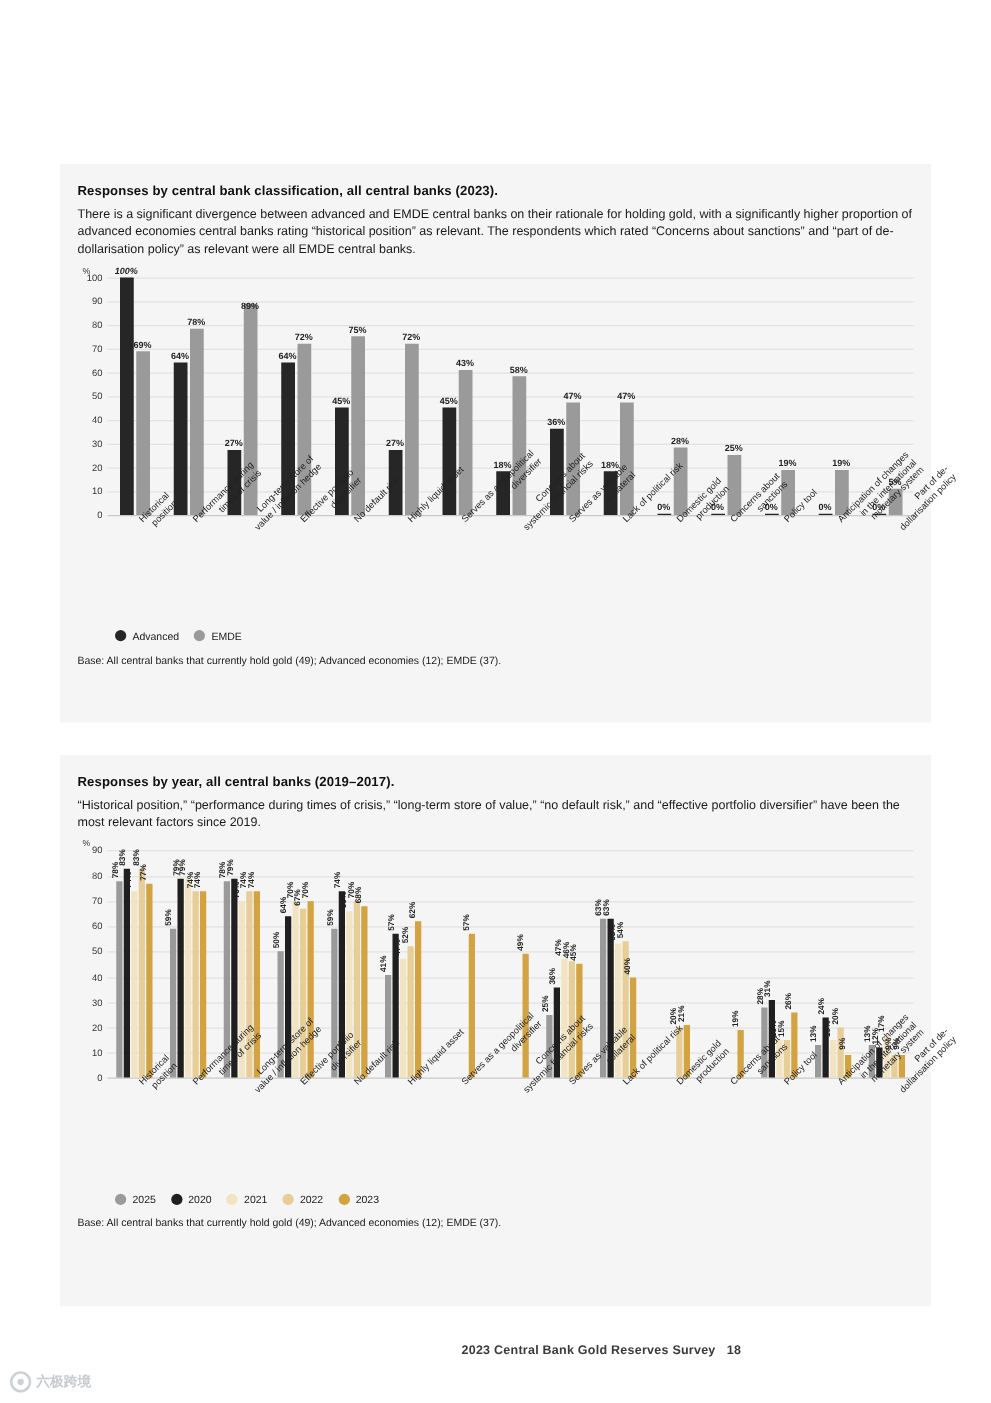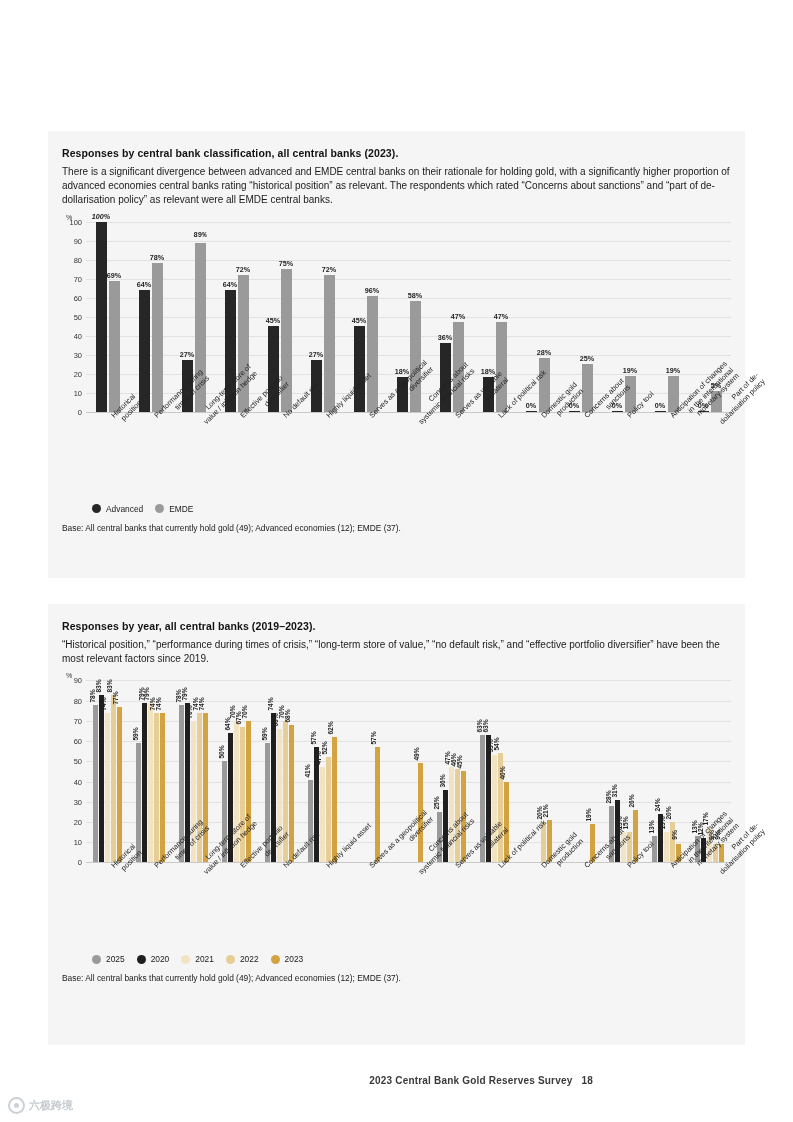--- a/index.html
+++ b/index.html
@@ -181,21 +181,21 @@
                 <div class="bar-label" style="bottom: 148.2px;">78%</div>
               </div>
             </div>
             <div class="group" style="gap: 2px;">
               <div class="bar-slot" style="width: 11px;">
                 <div class="bar" title="Advanced – Long-term store of value / inflation hedge" style="height: 51.3px; background: rgb(38, 38, 38);"></div>
                 <div class="bar-label" style="bottom: 51.3px;">27%</div>
               </div>
               <div class="bar-slot" style="width: 11px;">
                 <div class="bar" title="EMDE – Long-term store of value / inflation hedge" style="height: 169.1px; background: rgb(154, 154, 154);"></div>
-                <div class="bar-label" style="bottom: 172px; font-family: Liberation Mono, monospace;">89%</div>
+                <div class="bar-label" style="bottom: 162px;">89%</div>
               </div>
             </div>
             <div class="group" style="gap: 2px;">
               <div class="bar-slot" style="width: 11px;">
                 <div class="bar" title="Advanced – Effective portfolio diversifier" style="height: 121.6px; background: rgb(38, 38, 38);"></div>
                 <div class="bar-label" style="bottom: 121.6px;">64%</div>
               </div>
               <div class="bar-slot" style="width: 11px;">
                 <div class="bar" title="EMDE – Effective portfolio diversifier" style="height: 136.8px; background: rgb(154, 154, 154);"></div>
                 <div class="bar-label" style="bottom: 136.8px;">72%</div>
@@ -221,21 +221,21 @@
                 <div class="bar-label" style="bottom: 136.8px;">72%</div>
               </div>
             </div>
             <div class="group" style="gap: 2px;">
               <div class="bar-slot" style="width: 11px;">
                 <div class="bar" title="Advanced – Serves as a geopolitical diversifier" style="height: 85.5px; background: rgb(38, 38, 38);"></div>
                 <div class="bar-label" style="bottom: 85.5px;">45%</div>
               </div>
               <div class="bar-slot" style="width: 11px;">
                 <div class="bar" title="EMDE – Serves as a geopolitical diversifier" style="height: 115.9px; background: rgb(154, 154, 154);"></div>
-                <div class="bar-label" style="bottom: 115.9px;">96%</div>
+                <div class="bar-label" style="bottom: 115.9px;">43%</div>
               </div>
             </div>
             <div class="group" style="gap: 2px;">
               <div class="bar-slot" style="width: 11px;">
                 <div class="bar" title="Advanced – Concerns about systemic financial risks" style="height: 34.2px; background: rgb(38, 38, 38);"></div>
                 <div class="bar-label" style="bottom: 34.2px;">18%</div>
               </div>
               <div class="bar-slot" style="width: 11px;">
                 <div class="bar" title="EMDE – Concerns about systemic financial risks" style="height: 110.2px; background: rgb(154, 154, 154);"></div>
                 <div class="bar-label" style="bottom: 110.2px;">58%</div>
@@ -383,21 +383,21 @@
             <span class="dot" style="background: rgb(154, 154, 154);"></span>
             <span class="legend-label">EMDE</span>
           </div>
         </div>
     </div>
 
     <div class="basetext">Base: All central banks that currently hold gold (49); Advanced economies (12); EMDE (37).</div>
   </div>
 
   <div class="panel" id="panel-2">
-    <div class="panel-title">Responses by year, all central banks (2019–2023).</div>
+    <div class="panel-title">Responses by year, all central banks (2019–2017).</div>
     <div class="panel-sub">“Historical position,” “performance during times of crisis,” “long-term store of value,” “no default risk,” and “effective portfolio diversifier” have been the most relevant factors since 2019.</div>
 
     <div class="chart-area">
       <div class="pct-sym">%</div>
       <div class="plot-wrap" id="plot-wrap-2" style="height:182px;margin-top:1px;">
           <div class="grid-line base" style="top: 182px;"></div>
           <div class="grid-line" style="top: 161.778px;"></div>
           <div class="grid-line" style="top: 141.556px;"></div>
           <div class="grid-line" style="top: 121.333px;"></div>
           <div class="grid-line" style="top: 101.111px;"></div>

